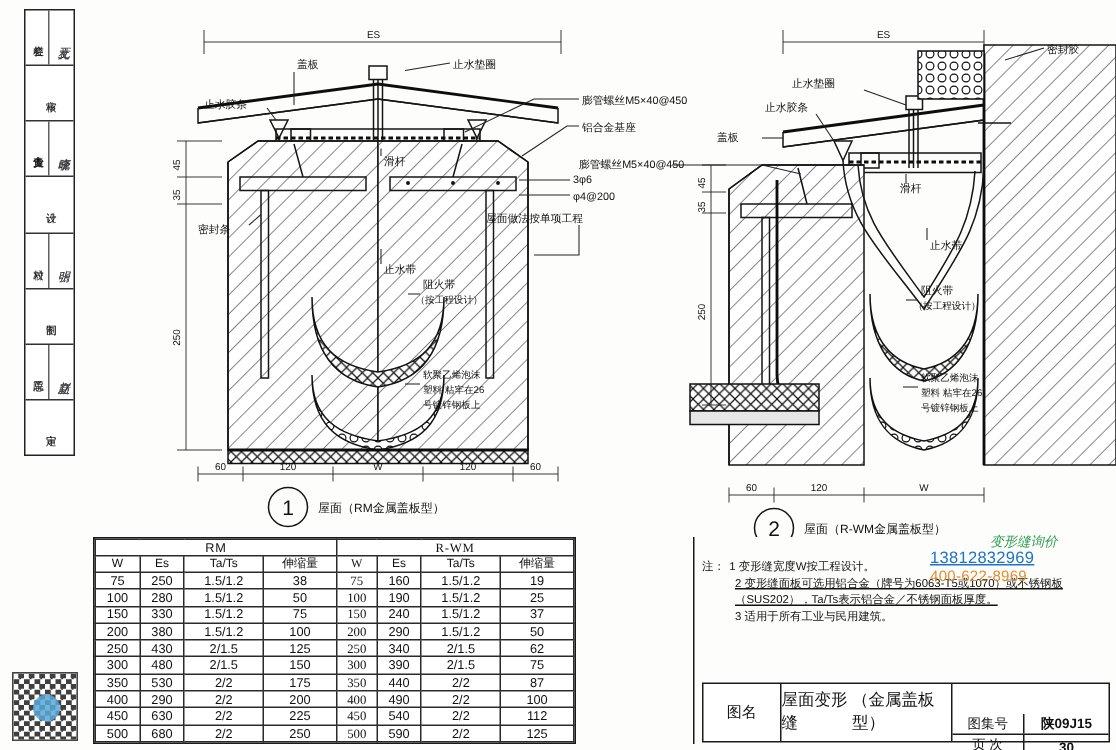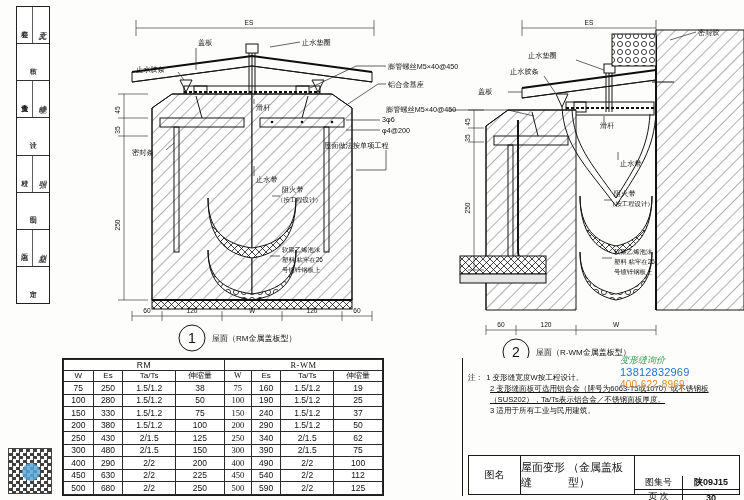--- a/index.html
+++ b/index.html
@@ -126,22 +126,22 @@
   #notes .nrow { display: flex; gap: 3px; }
   #notes .nlabel { white-space: nowrap; }
   #notes .nbody { flex: 1; }
 
   
   #wm {
     position: absolute; left: 620px; top: 356px;
     text-align: left; line-height: 1.15;
     pointer-events: none;
   }
-  #wm .w1 { font-size: 9px; font-style: italic; color: #2f9e4f; font-family: Liberation Mono, monospace; }
-  #wm .w2 { font-size: 11px; color: #1e72c8; letter-spacing: .2px; }
+  #wm .w1 { font-size: 9px; font-style: italic; color: #2f9e4f; font-family: Liberation Sans, sans-serif; margin-left: 40px; }
+  #wm .w2 { font-size: 11px; color: #1e72c8; letter-spacing: .2px; text-decoration: underline; }
   #wm .w3 { font-size: 10px; color: #e08a2e; letter-spacing: .2px; }
 
   
   #titleblock {
     position: absolute; left: 468px; top: 455px;
     width: 272px; height: 40px;
     border: 1.6px solid #1a1a1a;
     display: flex;
     background: #fff;
   }
@@ -531,20 +531,30 @@
             <td class="v">300</td>
             <td class="v">480</td>
             <td class="v">2/1.5</td>
             <td class="v">150</td>
             <td class="v midsep">300</td>
             <td class="v">390</td>
             <td class="v">2/1.5</td>
             <td class="v">75</td>
           </tr>
           <tr>
+            <td class="v">350</td>
+            <td class="v">530</td>
+            <td class="v">2/2</td>
+            <td class="v">175</td>
+            <td class="v midsep">350</td>
+            <td class="v">440</td>
+            <td class="v">2/2</td>
+            <td class="v">87</td>
+          </tr>
+          <tr>
             <td class="v">400</td>
             <td class="v">290</td>
             <td class="v">2/2</td>
             <td class="v">200</td>
             <td class="v midsep">400</td>
             <td class="v">490</td>
             <td class="v">2/2</td>
             <td class="v">100</td>
           </tr>
           <tr>

